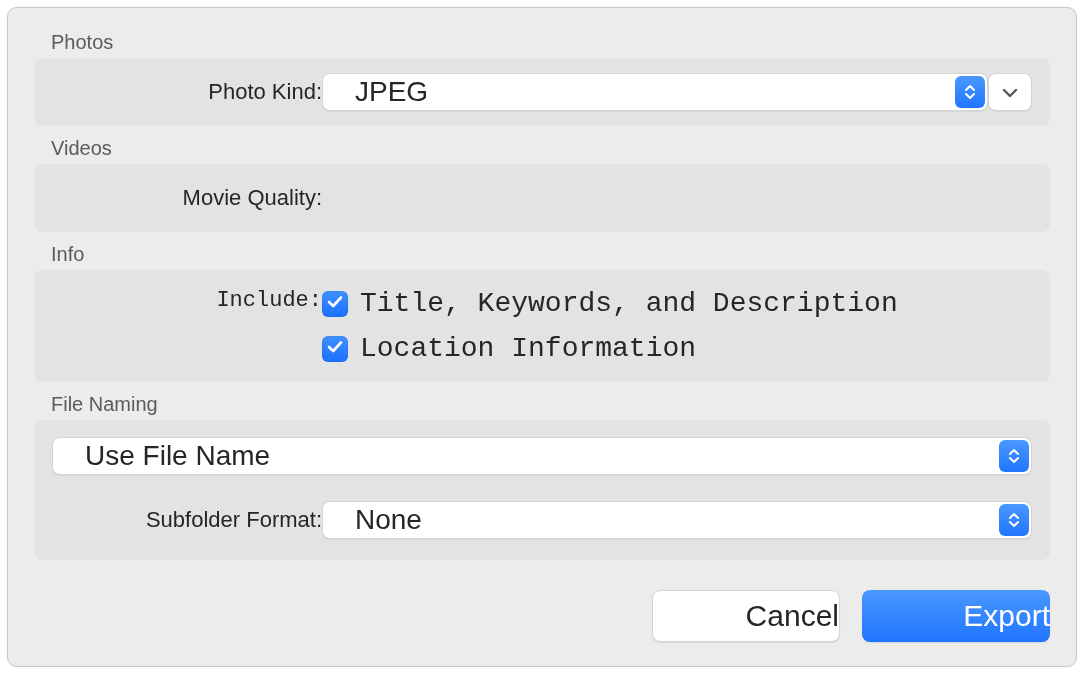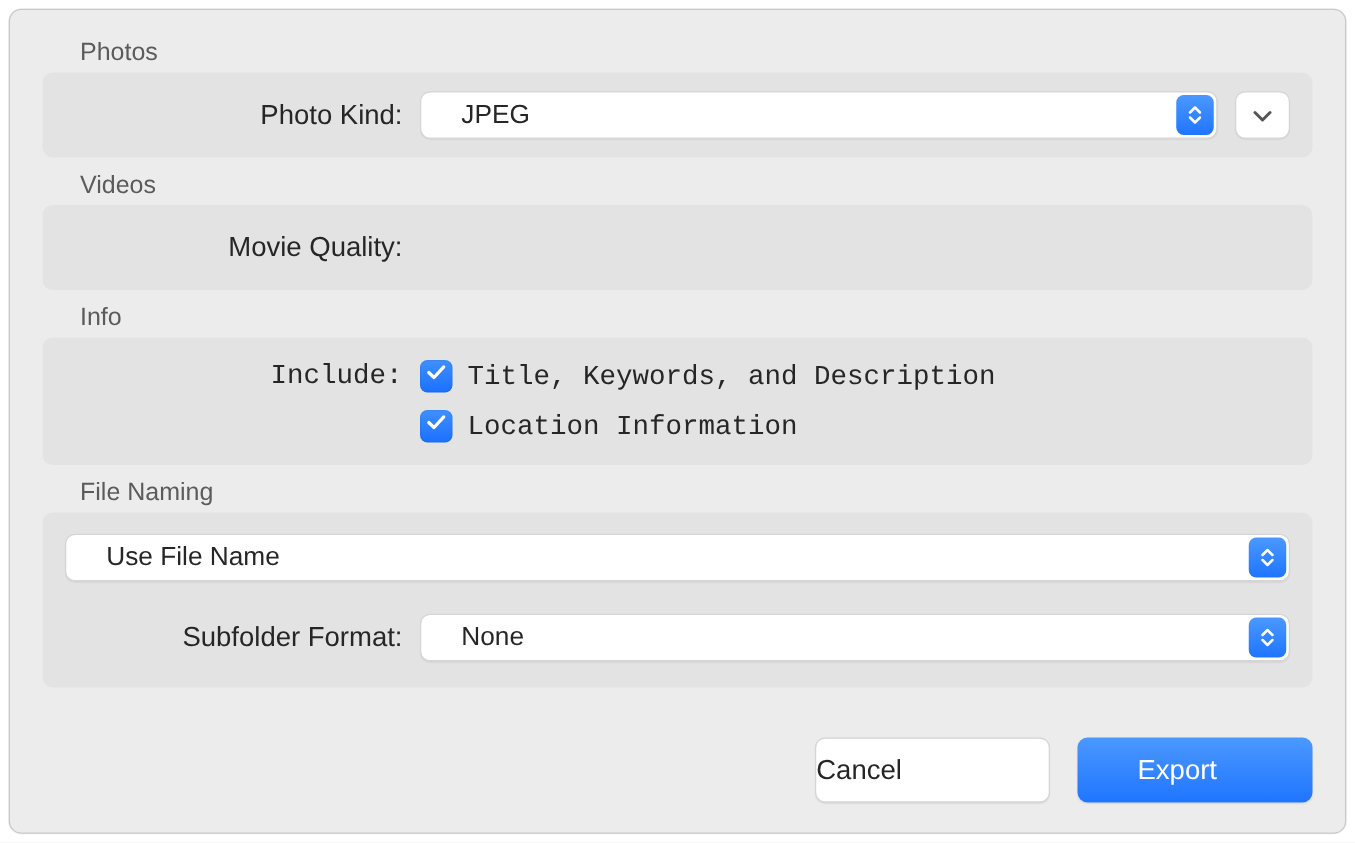--- a/index.html
+++ b/index.html
@@ -21,35 +21,35 @@
     background: #ececec;
     border: 1px solid #c9c9c9;
     border-radius: 10px;
     box-shadow: 0 0 0 0.5px rgba(0,0,0,0.05);
     padding: 20px 26px 24px 26px;
   }
 
   .section-label {
     font-size: 20px;
     color: #5b5b5b;
-    margin: 0 0 2px 30px;
+    margin: 0 0 2px 17px;
     line-height: 28px;
   }
 
   .section-body {
     background: #e3e3e3;
     border-radius: 8px;
     padding: 12px 18px 12px 18px;
   }
 
   .form-row {
     display: flex;
     align-items: center;
     min-height: 44px;
-    gap: 14px;
+    gap: 0;
   }
   .form-row + .form-row { margin-top: 12px; }
 
   .form-label {
     width: 270px;
     text-align: right;
     font-size: 22px;
     color: #262626;
     flex-shrink: 0;
   }
@@ -59,21 +59,21 @@
     position: relative;
     flex: 1 1 auto;
     height: 38px;
     background: #ffffff;
     border: 1px solid #d5d5d5;
     border-radius: 8px;
     box-shadow: 0 1px 1px rgba(0,0,0,0.06);
     display: flex;
     align-items: center;
     padding-left: 32px;
-    font-size: 21px;
+    font-size: 28px;
     color: #262626;
     cursor: default;
   }
   .popup .stepper {
     position: absolute;
     right: 2px; top: 2px; bottom: 2px;
     width: 30px;
     border-radius: 6px;
     background: linear-gradient(180deg,#4b98ff 0%, #1f75ff 100%);
     display: flex;
@@ -104,21 +104,21 @@
     background: linear-gradient(180deg,#3f90ff 0%, #1b70ff 100%);
     display: flex; align-items: center; justify-content: center;
     flex-shrink: 0;
     box-shadow: inset 0 0 0 1px rgba(0,0,0,0.05);
     cursor: default;
   }
   .check-row {
     display: flex;
     align-items: center;
     gap: 12px;
-    font-size: 22px;
+    font-size: 28px;
     color: #262626;
   }
   .include-block {
     display: flex;
     flex-direction: column;
     gap: 14px;
     padding-top: 2px;
   }
 
   .section-spacer { height: 8px; }
@@ -128,24 +128,24 @@
     position: absolute;
     right: 26px;
     bottom: 24px;
     display: flex;
     gap: 22px;
   }
   .btn {
     min-width: 188px;
     height: 52px;
     border-radius: 8px;
-    font-size: 22px;
-    display: flex;
-    align-items: center;
-    justify-content: flex-start;
+    font-size: 30px;
+    display: flex;
+    align-items: center;
+    justify-content: flex-end;
     cursor: default;
     box-shadow: 0 1px 1px rgba(0,0,0,0.08);
   }
   .btn-default {
     background: linear-gradient(180deg,#4b98ff 0%, #1f75ff 100%);
     color: #ffffff;
     padding-left: 48px;
   }
   .btn-plain {
     background: #ffffff;

